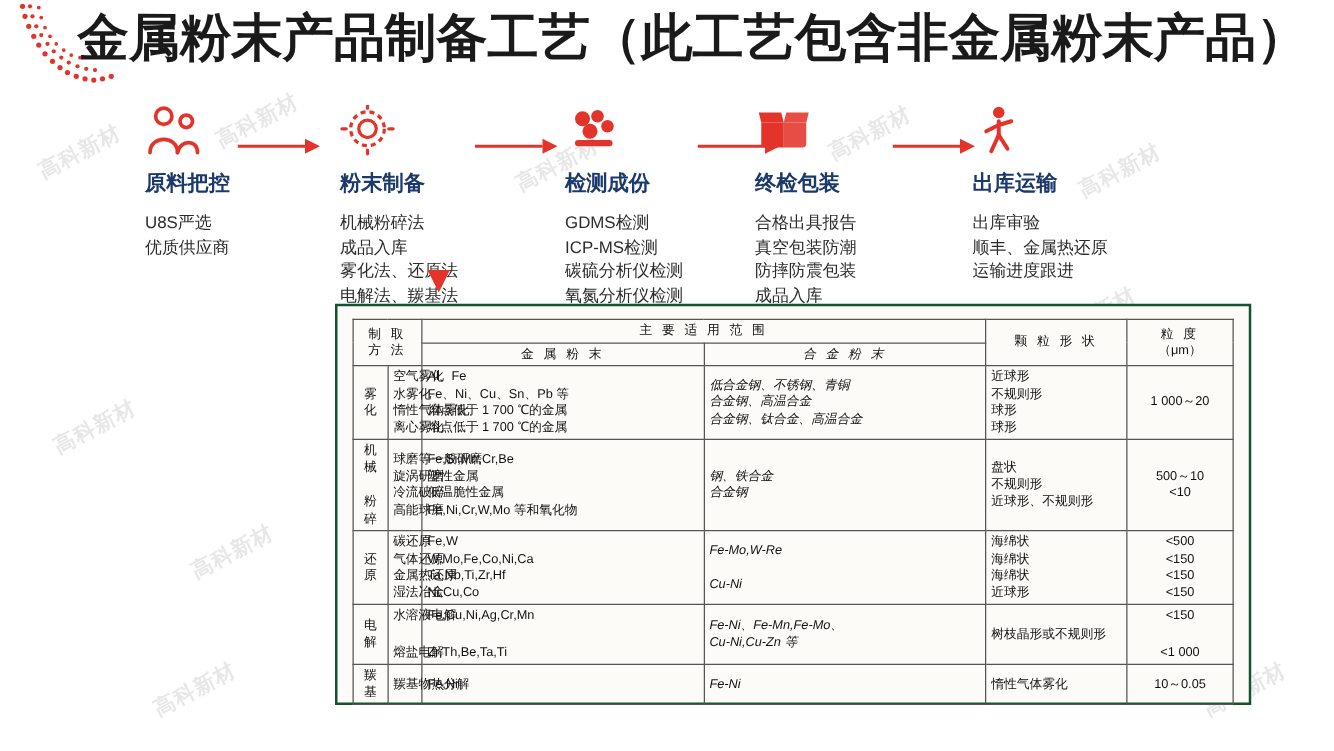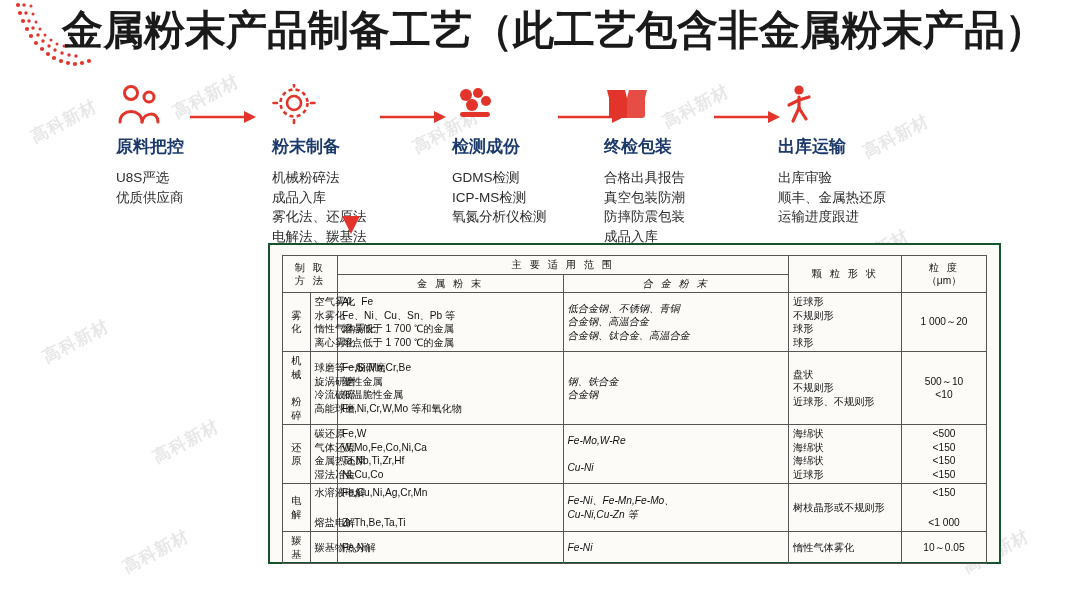--- a/index.html
+++ b/index.html
@@ -284,20 +284,21 @@
             <circle cx="34" cy="17" r="5"></circle>
             <circle cx="20" cy="21" r="6"></circle>
             <rect x="8" y="28" width="30" height="5" rx="2.4"></rect>
           </g>
         </svg>
       </div>
       <div class="step-title">检测成份</div>
       <div class="step-lines">
         <div>GDMS检测</div>
         <div>ICP-MS检测</div>
+        <div>碳硫分析仪检测</div>
         <div>氧氮分析仪检测</div>
       </div>
     </div>
 
     <div class="arrow" style="left:558px;">
       <svg width="66" height="14" viewBox="0 0 66 14">
         <line x1="0" y1="7" x2="54" y2="7" stroke="#e2342a" stroke-width="2.4"></line>
         <polygon points="54,1 66,7 54,13" fill="#e2342a"></polygon>
       </svg>
     </div>

